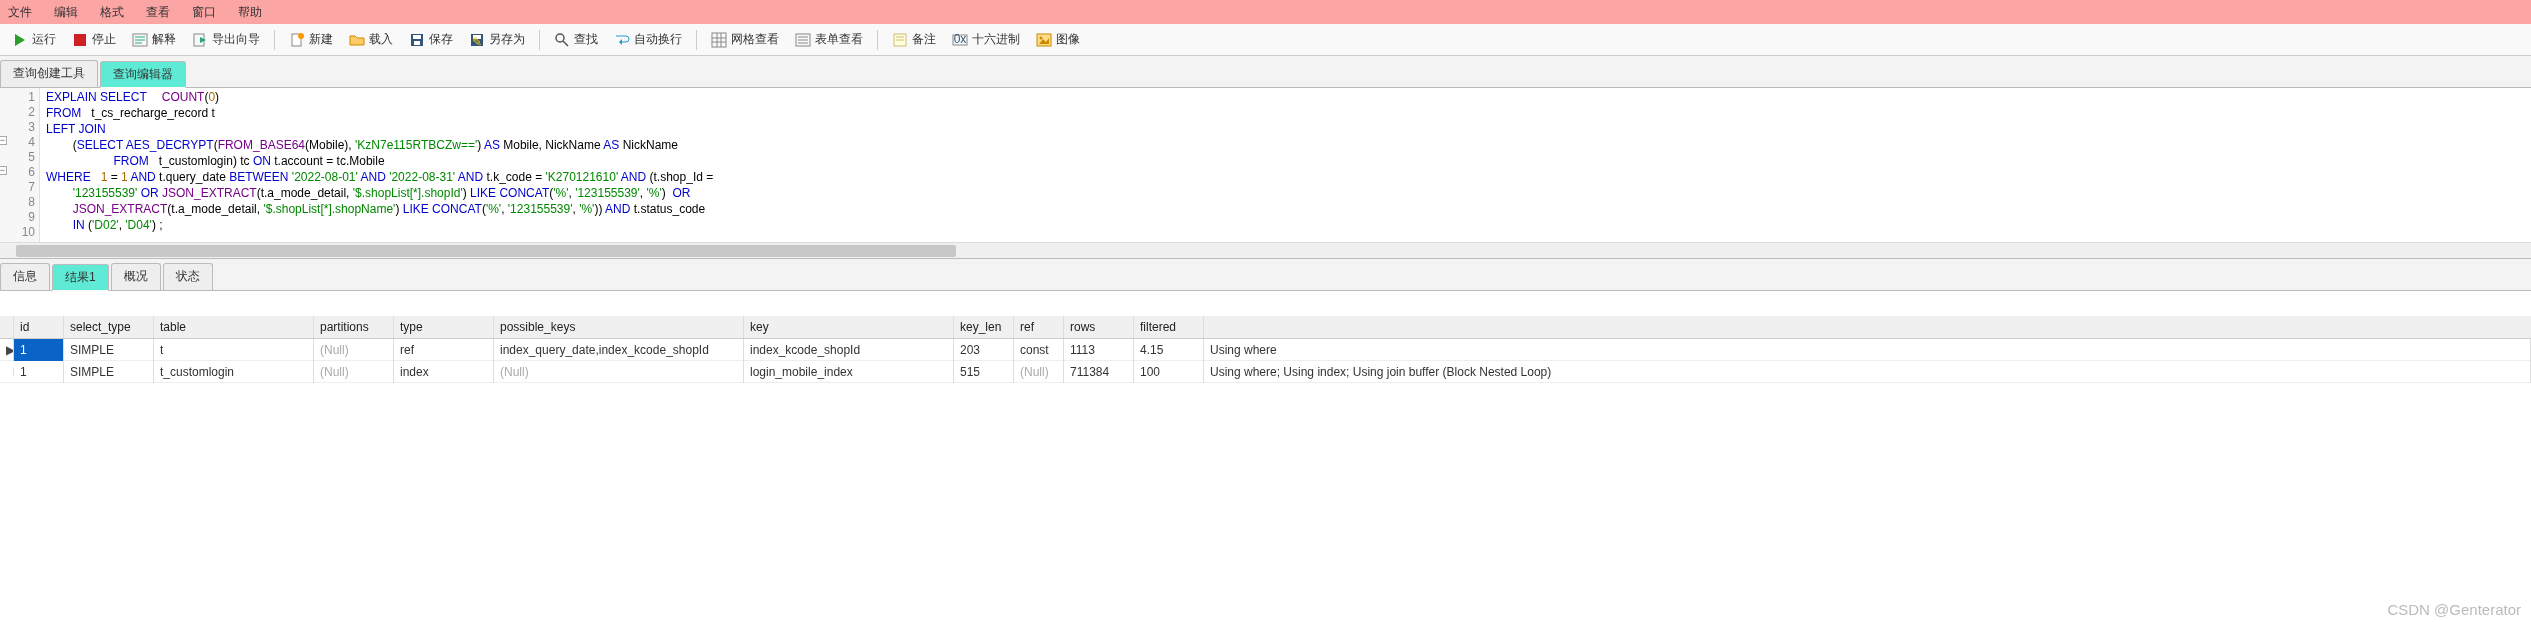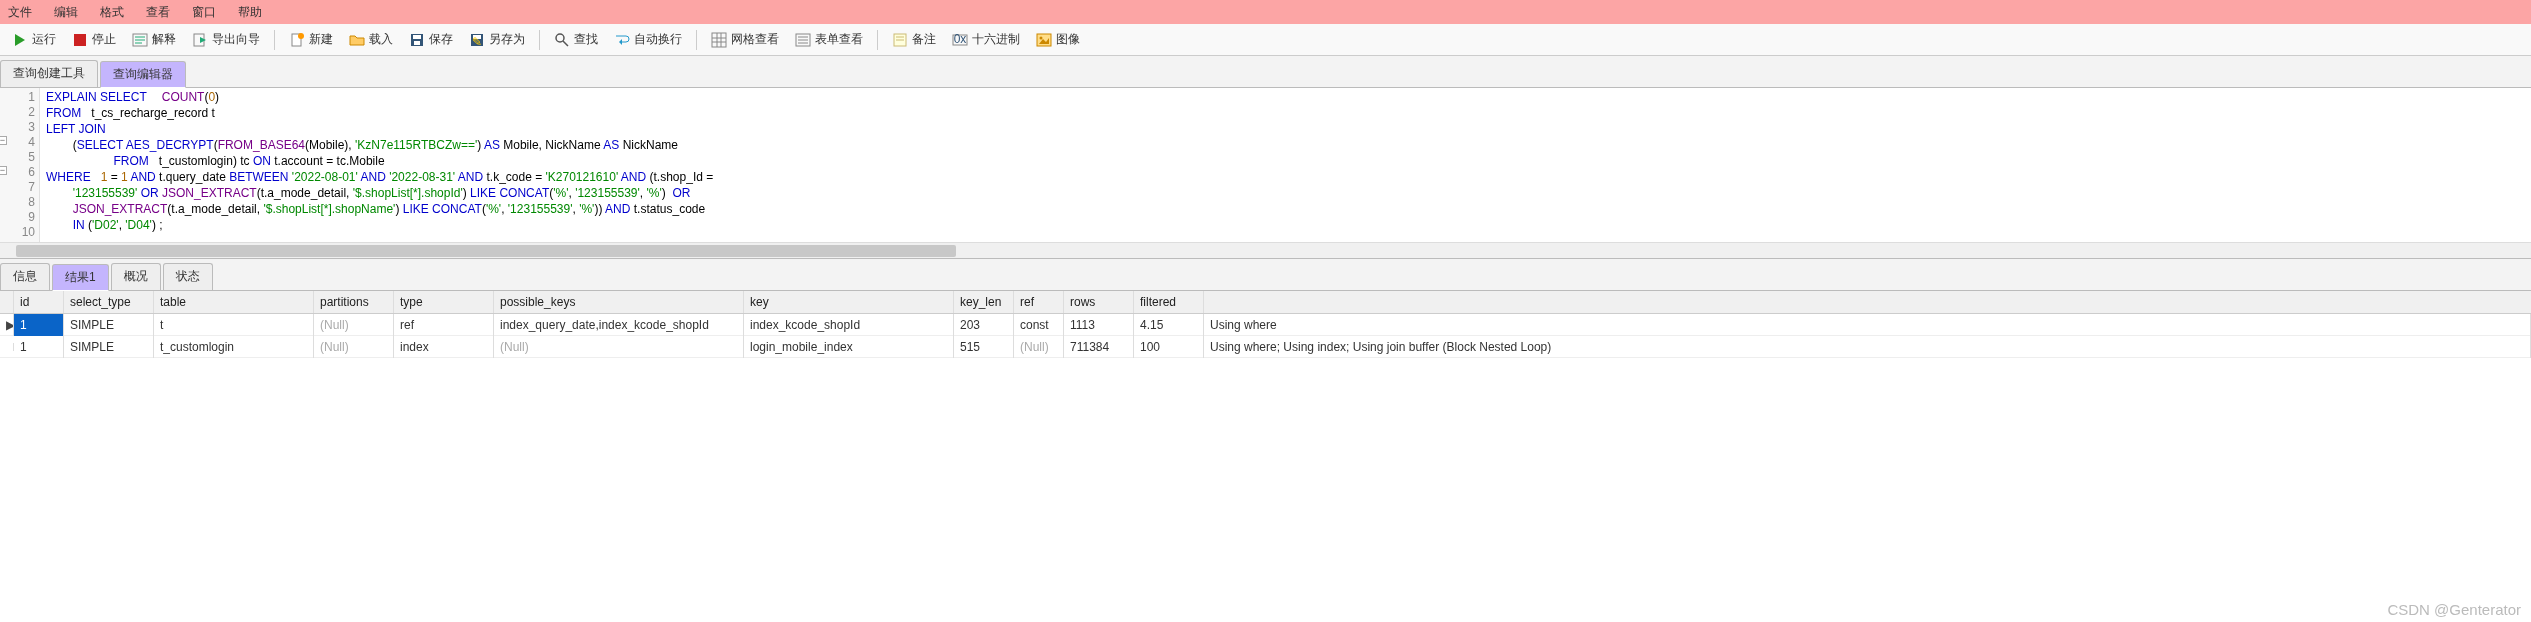--- a/index.html
+++ b/index.html
@@ -5,34 +5,34 @@
   * { box-sizing: border-box; font-family: "Microsoft YaHei", "Segoe UI", Tahoma, sans-serif; font-size: 12px; }
   body { margin: 0; background: #fff; color: #333; width: 2531px; }
   .menubar { height:24px; display:flex; align-items:center; padding:2px 8px; gap:22px; background:#fca5a5; }
   .menubar span { color:#333; }
   .toolbar { height:32px; display:flex; align-items:center; padding:2px 6px; gap:4px; border-bottom:1px solid #ccc; background:#f9f9f9;}
   .tb-btn { display:flex; align-items:center; gap:4px; padding:2px 6px; border-radius:2px; cursor:pointer;justify-content:flex-end;}
   .tb-sep { width:1px; height:20px; background:#ccc; margin:0 4px;}
   .ico { width:16px; height:16px; display:inline-flex; align-items:center; justify-content:center; }
   .tabs-row { display:flex; border-bottom:1px solid #bbb; background:#f3f3f3; padding-top:4px;}
   .tab { padding:4px 12px; border:1px solid #bbb; border-bottom:none; margin-right:2px; background:#eee; border-top-left-radius:3px; border-top-right-radius:3px;}
-  .tab.active { background:#c4b5fd; border-bottom:1px solid #fff; position:relative; top:1px;}
+  .tab.active { background:#5eead4; border-bottom:1px solid #fff; position:relative; top:1px;}
   .editor-row { display:flex; }
   .gutter { width:40px; background:#f7f7f7; border-right:1px solid #e0e0e0; font-family:Consolas,'Courier New',monospace; font-size:12.5px; color:#888; text-align:right; padding:2px 4px 2px 0; line-height:15px;}
   .gutter .ln { height:15px; position:relative;}
   .gutter .fold { position:absolute; left:-2px; top:1px; font-size:9px; color:#666; border:1px solid #aaa; width:9px; height:9px; line-height:7px; text-align:center; background:#fff;}
   .code { flex:1; font-family:Consolas,'Courier New',monospace; font-size:12.5px; line-height:15px; padding:2px 0 2px 6px; white-space:pre; color:#000;}
   .kw { color:#0000cc; }
   .fn { color:#770088; }
   .str { color:#008800; }
   .num { color:#aa6600; }
   .scrollbar-h { height:16px; background:#f0f0f0; border-top:1px solid #ddd; position:relative;}
   .scrollbar-thumb { position:absolute; left:16px; top:2px; height:12px; width:940px; background:#c8c8c8; border-radius:2px;}
   .result-tabs-row { display:flex; border-top:1px solid #bbb; border-bottom:1px solid #bbb; background:#f3f3f3; padding-top:4px;}
-  .grid { width:100%; }
+  .grid { width:100%;margin-top:25px; }
   .grid-header { display:flex; background:#f0f0f0; border-bottom:1px solid #ccc;}
   .grid-header .cell, .grid-row .cell { padding:4px 6px; border-right:1px solid #ddd; overflow:hidden; text-overflow:ellipsis; white-space:nowrap;}
   .grid-header .cell { font-weight:normal; color:#222;}
   .grid-row { display:flex; border-bottom:1px solid #eee; height:22px; align-items:center;}
   .grid-row.selected .c-id { background:#0a64c8; color:#fff;}
   .null { color:#aaa; font-style:normal;}
   .row-indicator { width:14px; text-align:center; color:#444;}
   .c-ind { width:14px;} .c-id{width:50px;} .c-st{width:90px;} .c-tbl{width:160px;} .c-part{width:80px;} .c-type{width:100px;}
   .c-pk{width:250px;} .c-key{width:210px;} .c-kl{width:60px;} .c-ref{width:50px;} .c-rows{width:70px;} .c-filt{width:70px; text-align:left;}
   .c-extra{flex:1;}

